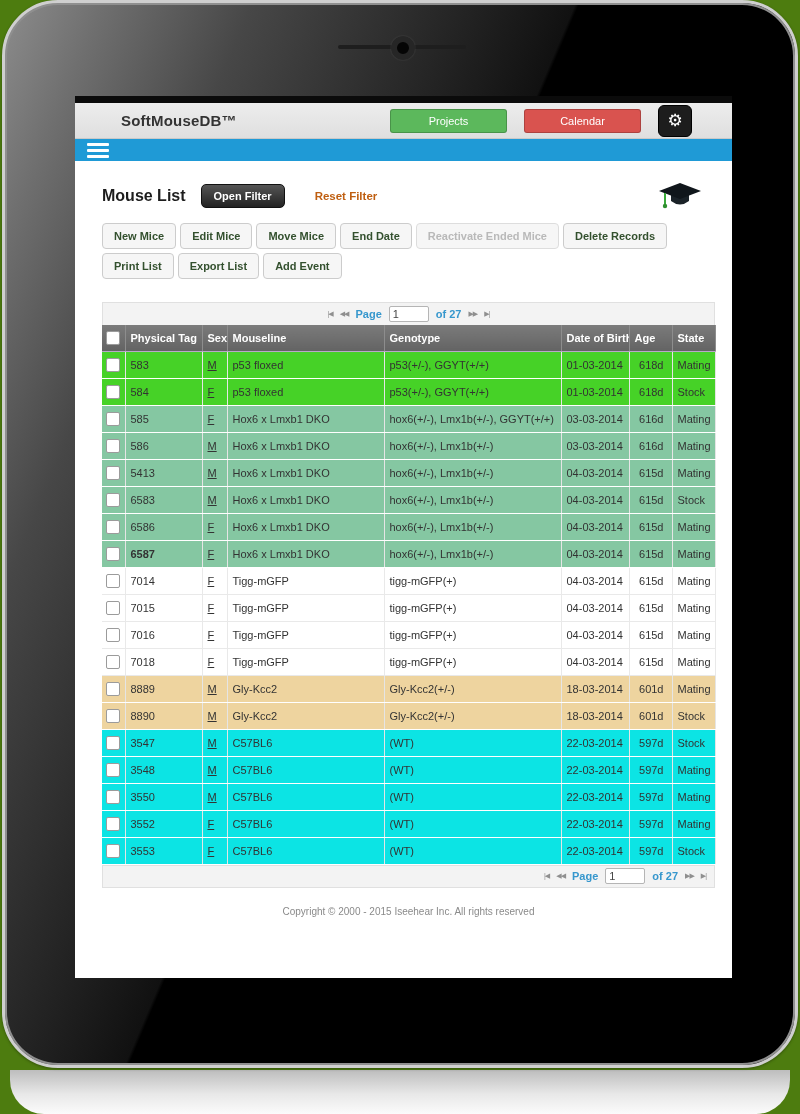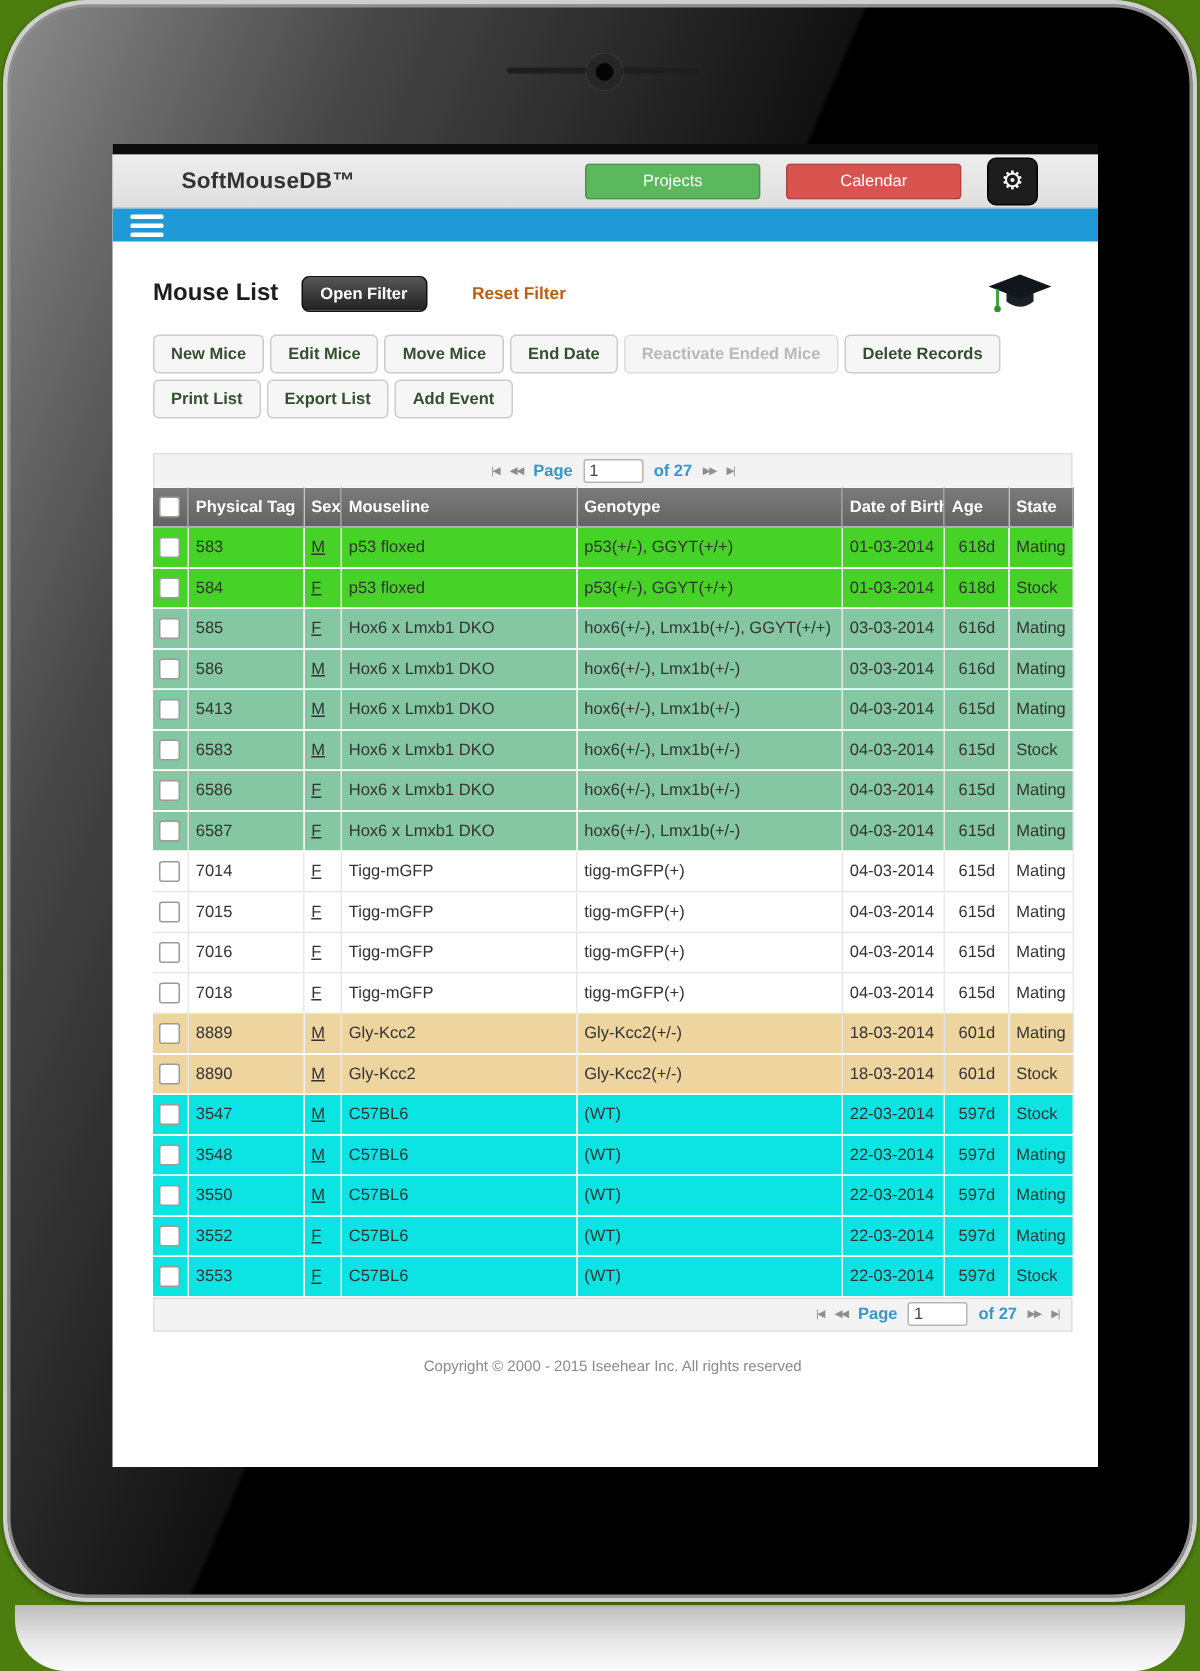--- a/index.html
+++ b/index.html
@@ -265,21 +265,21 @@
                 <td class="c-line" style="background: rgb(133, 199, 162);">Hox6 x Lmxb1 DKO</td>
                 <td class="c-geno" style="background: rgb(133, 199, 162);">hox6(+/-), Lmx1b(+/-)</td>
                 <td class="c-dob" style="background: rgb(133, 199, 162);">04-03-2014</td>
                 <td class="c-age" style="background: rgb(133, 199, 162);">615d</td>
                 <td class="c-state" style="background: rgb(133, 199, 162);">Mating</td>
               </tr>
               <tr class="row-sage">
                 <td class="cb-cell" style="background: rgb(133, 199, 162);">
                   <div class="cb"></div>
                 </td>
-                <td class="c-tag" style="background: rgb(133, 199, 162);">6587</td>
+                <td class="c-tag" style="background: rgb(133, 199, 162); font-weight: bold;">6587</td>
                 <td class="c-sex" style="background: rgb(133, 199, 162);"><a class="sex-link">F</a></td>
                 <td class="c-line" style="background: rgb(133, 199, 162);">Hox6 x Lmxb1 DKO</td>
                 <td class="c-geno" style="background: rgb(133, 199, 162);">hox6(+/-), Lmx1b(+/-)</td>
                 <td class="c-dob" style="background: rgb(133, 199, 162);">04-03-2014</td>
                 <td class="c-age" style="background: rgb(133, 199, 162);">615d</td>
                 <td class="c-state" style="background: rgb(133, 199, 162);">Mating</td>
               </tr>
               <tr class="row-white">
                 <td class="cb-cell" style="background: rgb(255, 255, 255);">
                   <div class="cb"></div>

